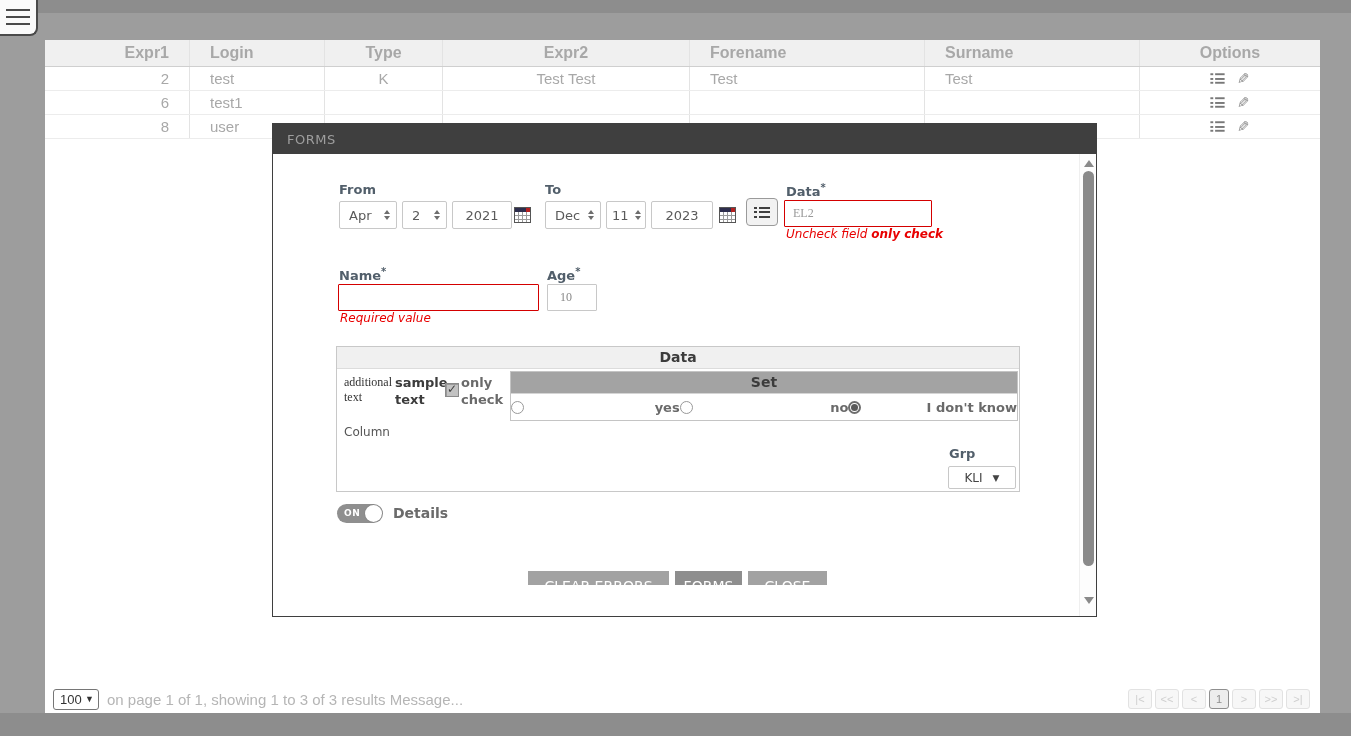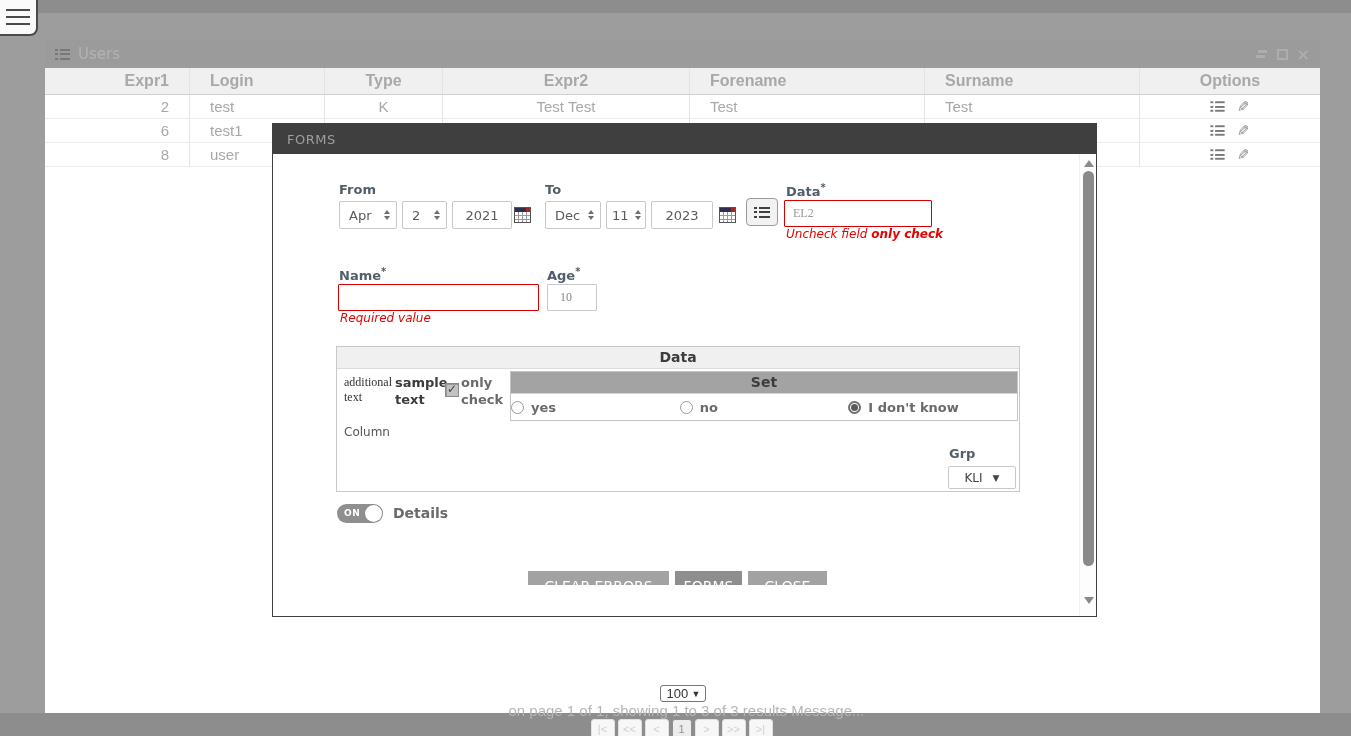--- a/index.html
+++ b/index.html
@@ -53,21 +53,21 @@
   .c4 { width:247px; text-align:center; }
   .c5 { width:235px; text-align:left; }
   .c6 { width:215px; text-align:left; }
   .c7 { width:180px; text-align:center; }
   .opt-icons { display:flex; justify-content:center; align-items:center; gap:12px; height:100%; }
   .icon-pencil { color:#8a8a8a; font-size:15px; transform:scaleX(-1); display:inline-block; line-height:1; }
   .opt-icons .icon-list { transform:scale(.95); }
 
   
   .win-footer { position:absolute; left:0; bottom:0; width:100%; height:28px; background:#fff;
-    display:flex; align-items:center; padding:0 8px; font-family:"Liberation Sans",sans-serif;flex-direction:column; }
+    display:flex; align-items:center; padding:0 8px; font-family:"Liberation Sans",sans-serif; }
   .pagesize { width:46px; height:21px; border:1px solid #767676; border-radius:3px; background:#fff;
     display:flex; align-items:center; justify-content:space-between; padding:0 4px 0 6px; font-size:13px; color:#333; cursor:pointer; }
   .pagesize .chev { font-size:9px; color:#333; }
   .footer-status { color:#b5b5b5; font-size:15px; margin-left:8px; flex:1; }
   .pager { display:flex; gap:3px; align-items:center; margin-right:2px; }
   .pg-btn { min-width:24px; height:20px; background:#f7f7f7; border:1px solid #e2e2e2; border-radius:3px;
     color:#cfcfcf; font-size:11px; line-height:18px; text-align:center; padding:0 3px; cursor:pointer; }
   .pg-btn.current { min-width:20px; background:#ededed; border:1px solid #8f8f8f; color:#8f8f8f; }
 
   
@@ -126,21 +126,21 @@
   .sample-text { position:absolute; left:58px; top:27px; width:50px; font-size:13px; font-weight:bold; color:#3c3c3c; line-height:17px; }
   .chk { position:absolute; left:108px; top:36px; width:14px; height:14px; background:#c2c2c2;
     border:1px solid #8a8a8a; box-shadow:inset 1px 1px 0 #9a9a9a; cursor:pointer; }
   .chk::after { content:"✓"; position:absolute; left:1px; top:-2px; font-size:12px; font-weight:bold; color:#3f3f3f; }
   .chk-label { position:absolute; left:124px; top:27px; width:52px; font-size:13px; font-weight:bold; color:#6a6a6a; line-height:17px; }
 
   .set-table { position:absolute; left:173px; top:24px; width:508px; border:1px solid #c4c4c4; background:#fff; }
   .set-head { height:22px; background:#a3a3a3; border-bottom:1px solid #d5d5d5; text-align:center;
     font-size:14px; font-weight:bold; color:#3c3c3c; line-height:21px; }
   .set-row { display:flex; height:26px; align-items:center; }
-  .set-opt { flex:1; display:flex; align-items:center; justify-content:flex-start; gap:7px; cursor:pointer; }
+  .set-opt { flex:1; display:flex; align-items:center; justify-content:space-between; gap:7px; cursor:pointer; }
   .radio { width:13px; height:13px; border:1px solid #999; border-radius:50%; background:#fff; position:relative; }
   .radio.sel { border:2px solid #6e6e6e; background:#fff; }
   .radio.sel::after { content:""; position:absolute; left:1px; top:1px; width:7px; height:7px; border-radius:50%; background:#5a5a5a; }
   .set-opt span.lbl { font-size:13px; font-weight:bold; color:#6a6a6a; }
 
   .column-label { position:absolute; left:7px; top:78px; font-size:12px; color:#555; }
   .grp-label { position:absolute; left:612px; top:99px; font-size:13px; font-weight:bold; color:#525f6b; }
   .grp-select { position:absolute; left:611px; top:119px; width:68px; height:23px; border:1px solid #c8c8c8;
     border-radius:2px; background:#fff; display:flex; align-items:center; justify-content:center; gap:10px;
     font-size:12px; color:#444; cursor:pointer; }
@@ -174,29 +174,20 @@
 <div class="strip top"></div>
 <div class="strip bottom"></div>
 
 <div class="menu-btn">
   <i></i>
   <i></i>
   <i></i>
 </div>
 
 <div class="win">
-  <div class="win-titlebar">
-    <span class="icon-list"></span>
-    <span class="win-title">Users</span>
-    <span class="win-ctrls">
-      <span class="ic-collapse"></span>
-      <span class="ic-max"></span>
-      <span class="ic-close">×</span>
-    </span>
-  </div>
 
   <div class="grid">
     <div class="grid-head">
       <div class="cell c1">Expr1</div>
       <div class="cell c2">Login</div>
       <div class="cell c3">Type</div>
       <div class="cell c4">Expr2</div>
       <div class="cell c5">Forename</div>
       <div class="cell c6">Surname</div>
       <div class="cell c7">Options</div>

